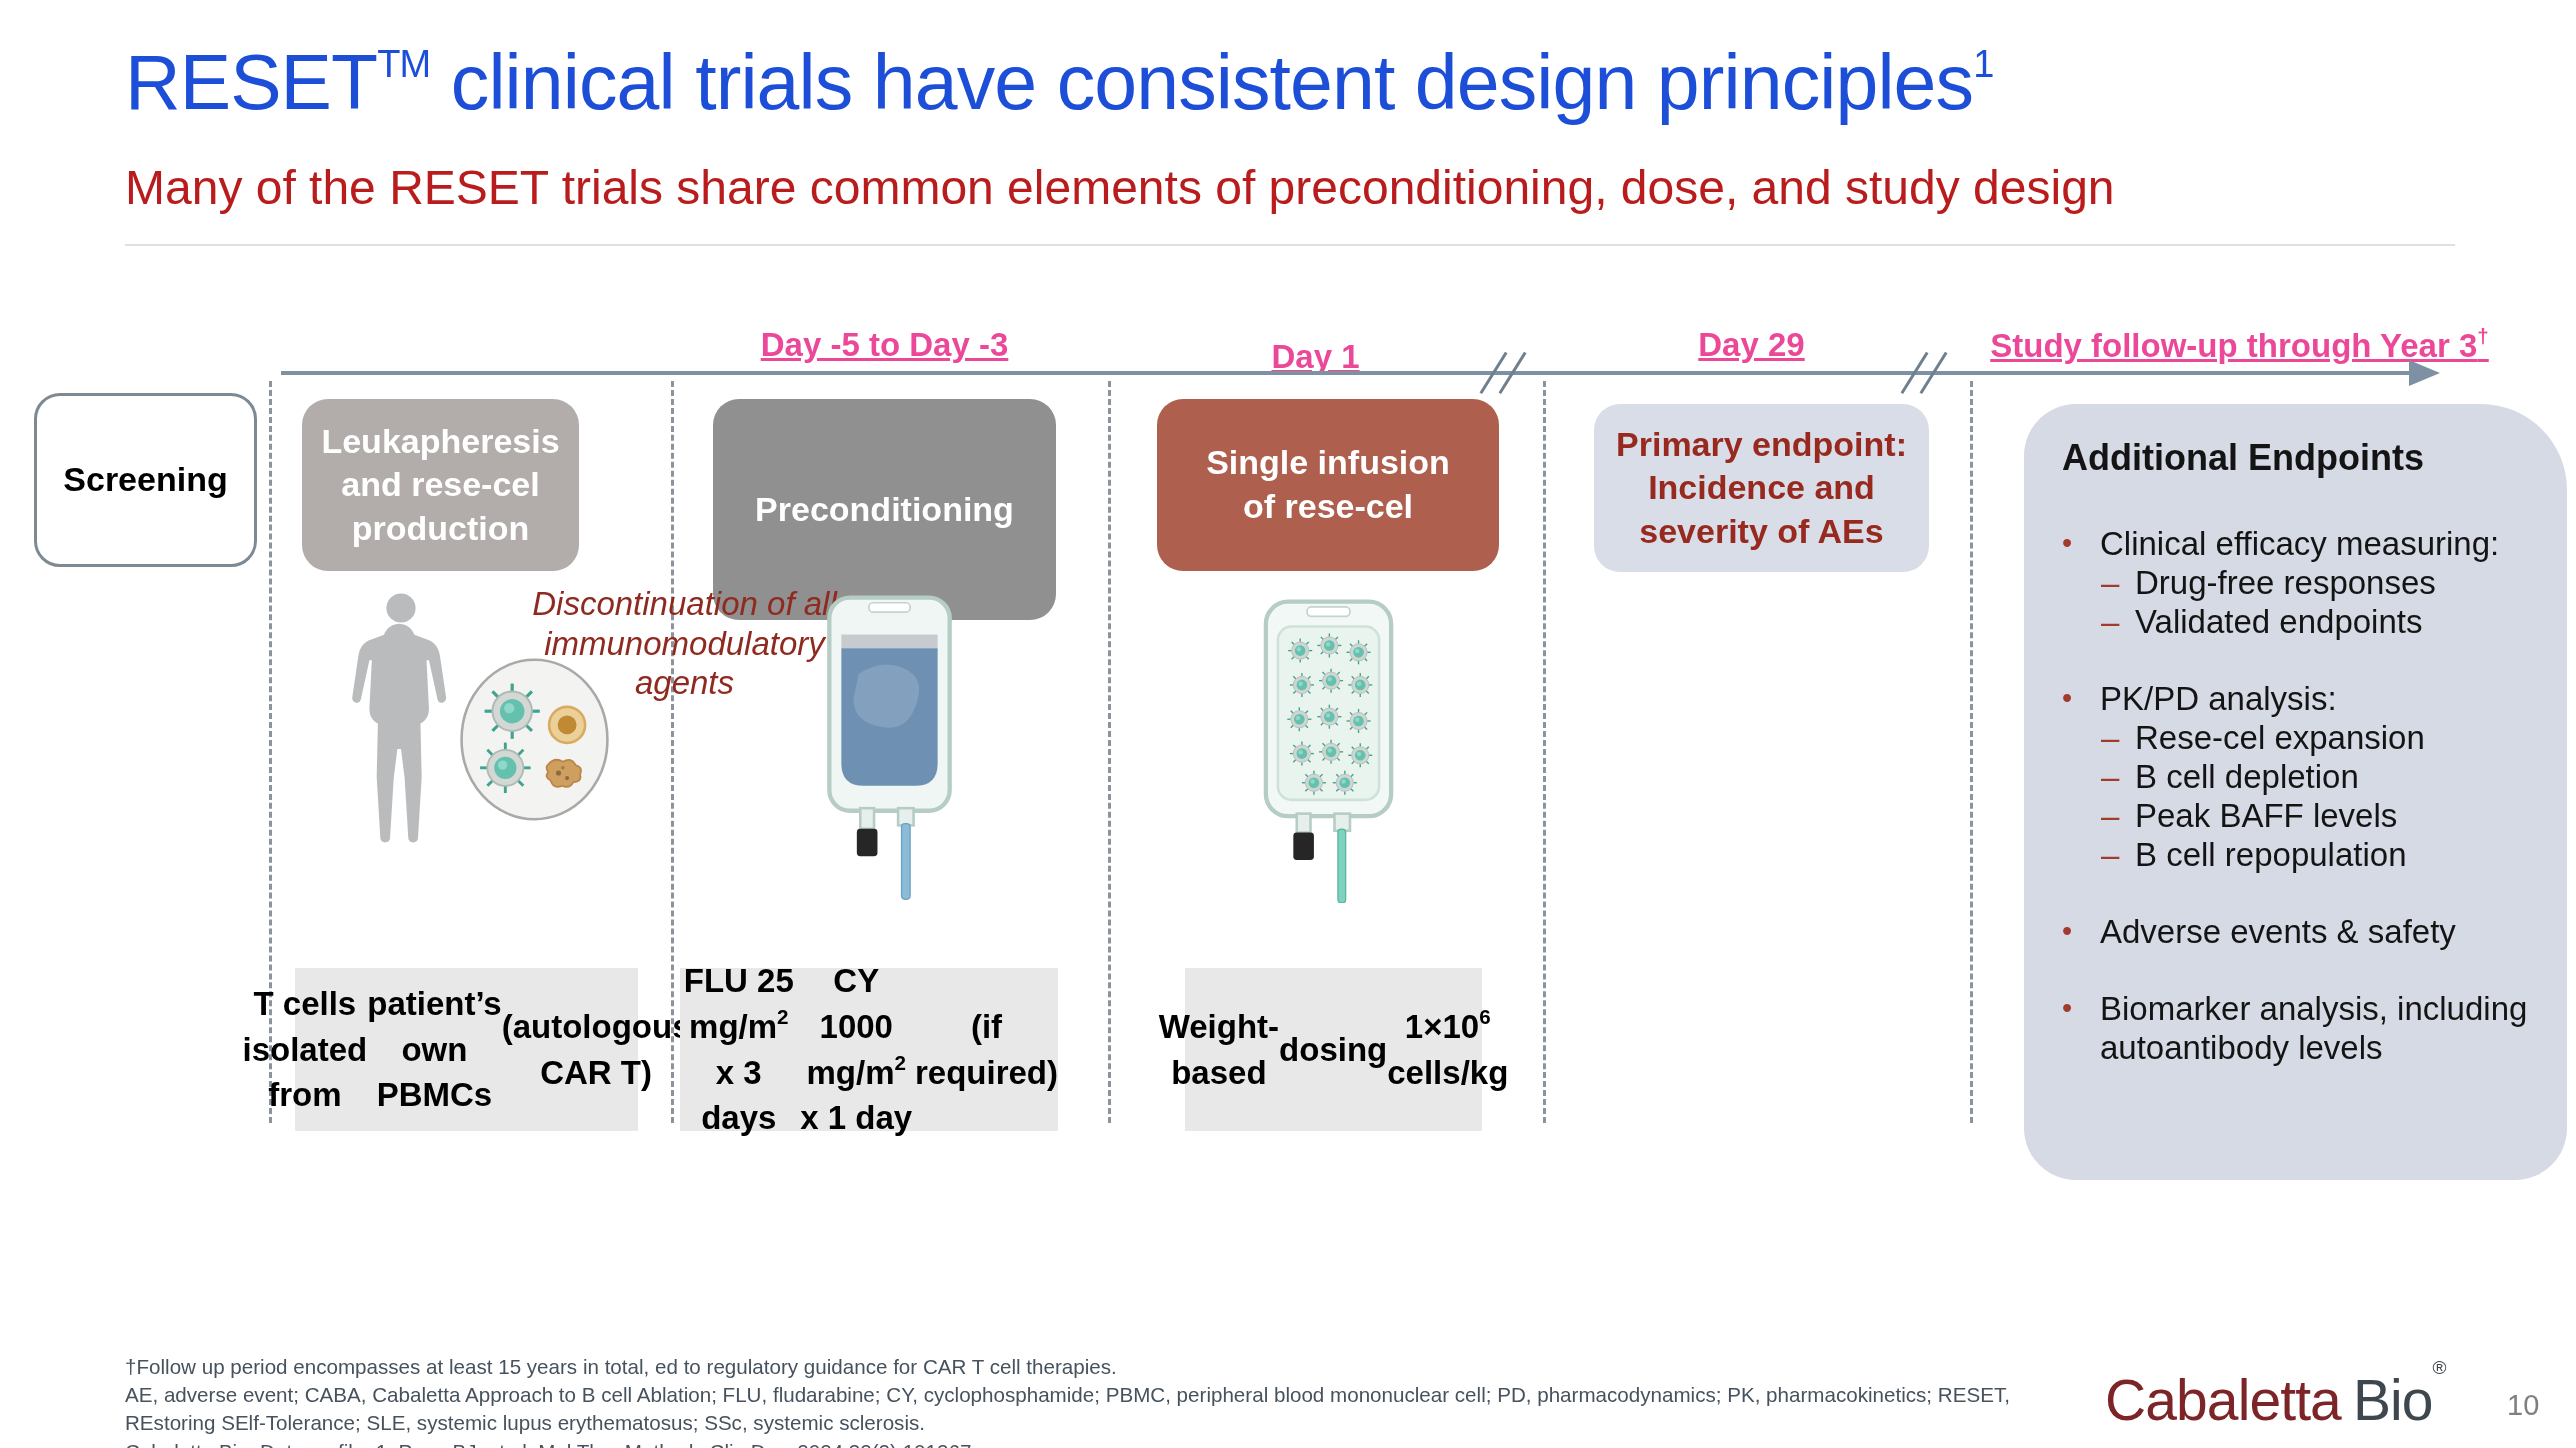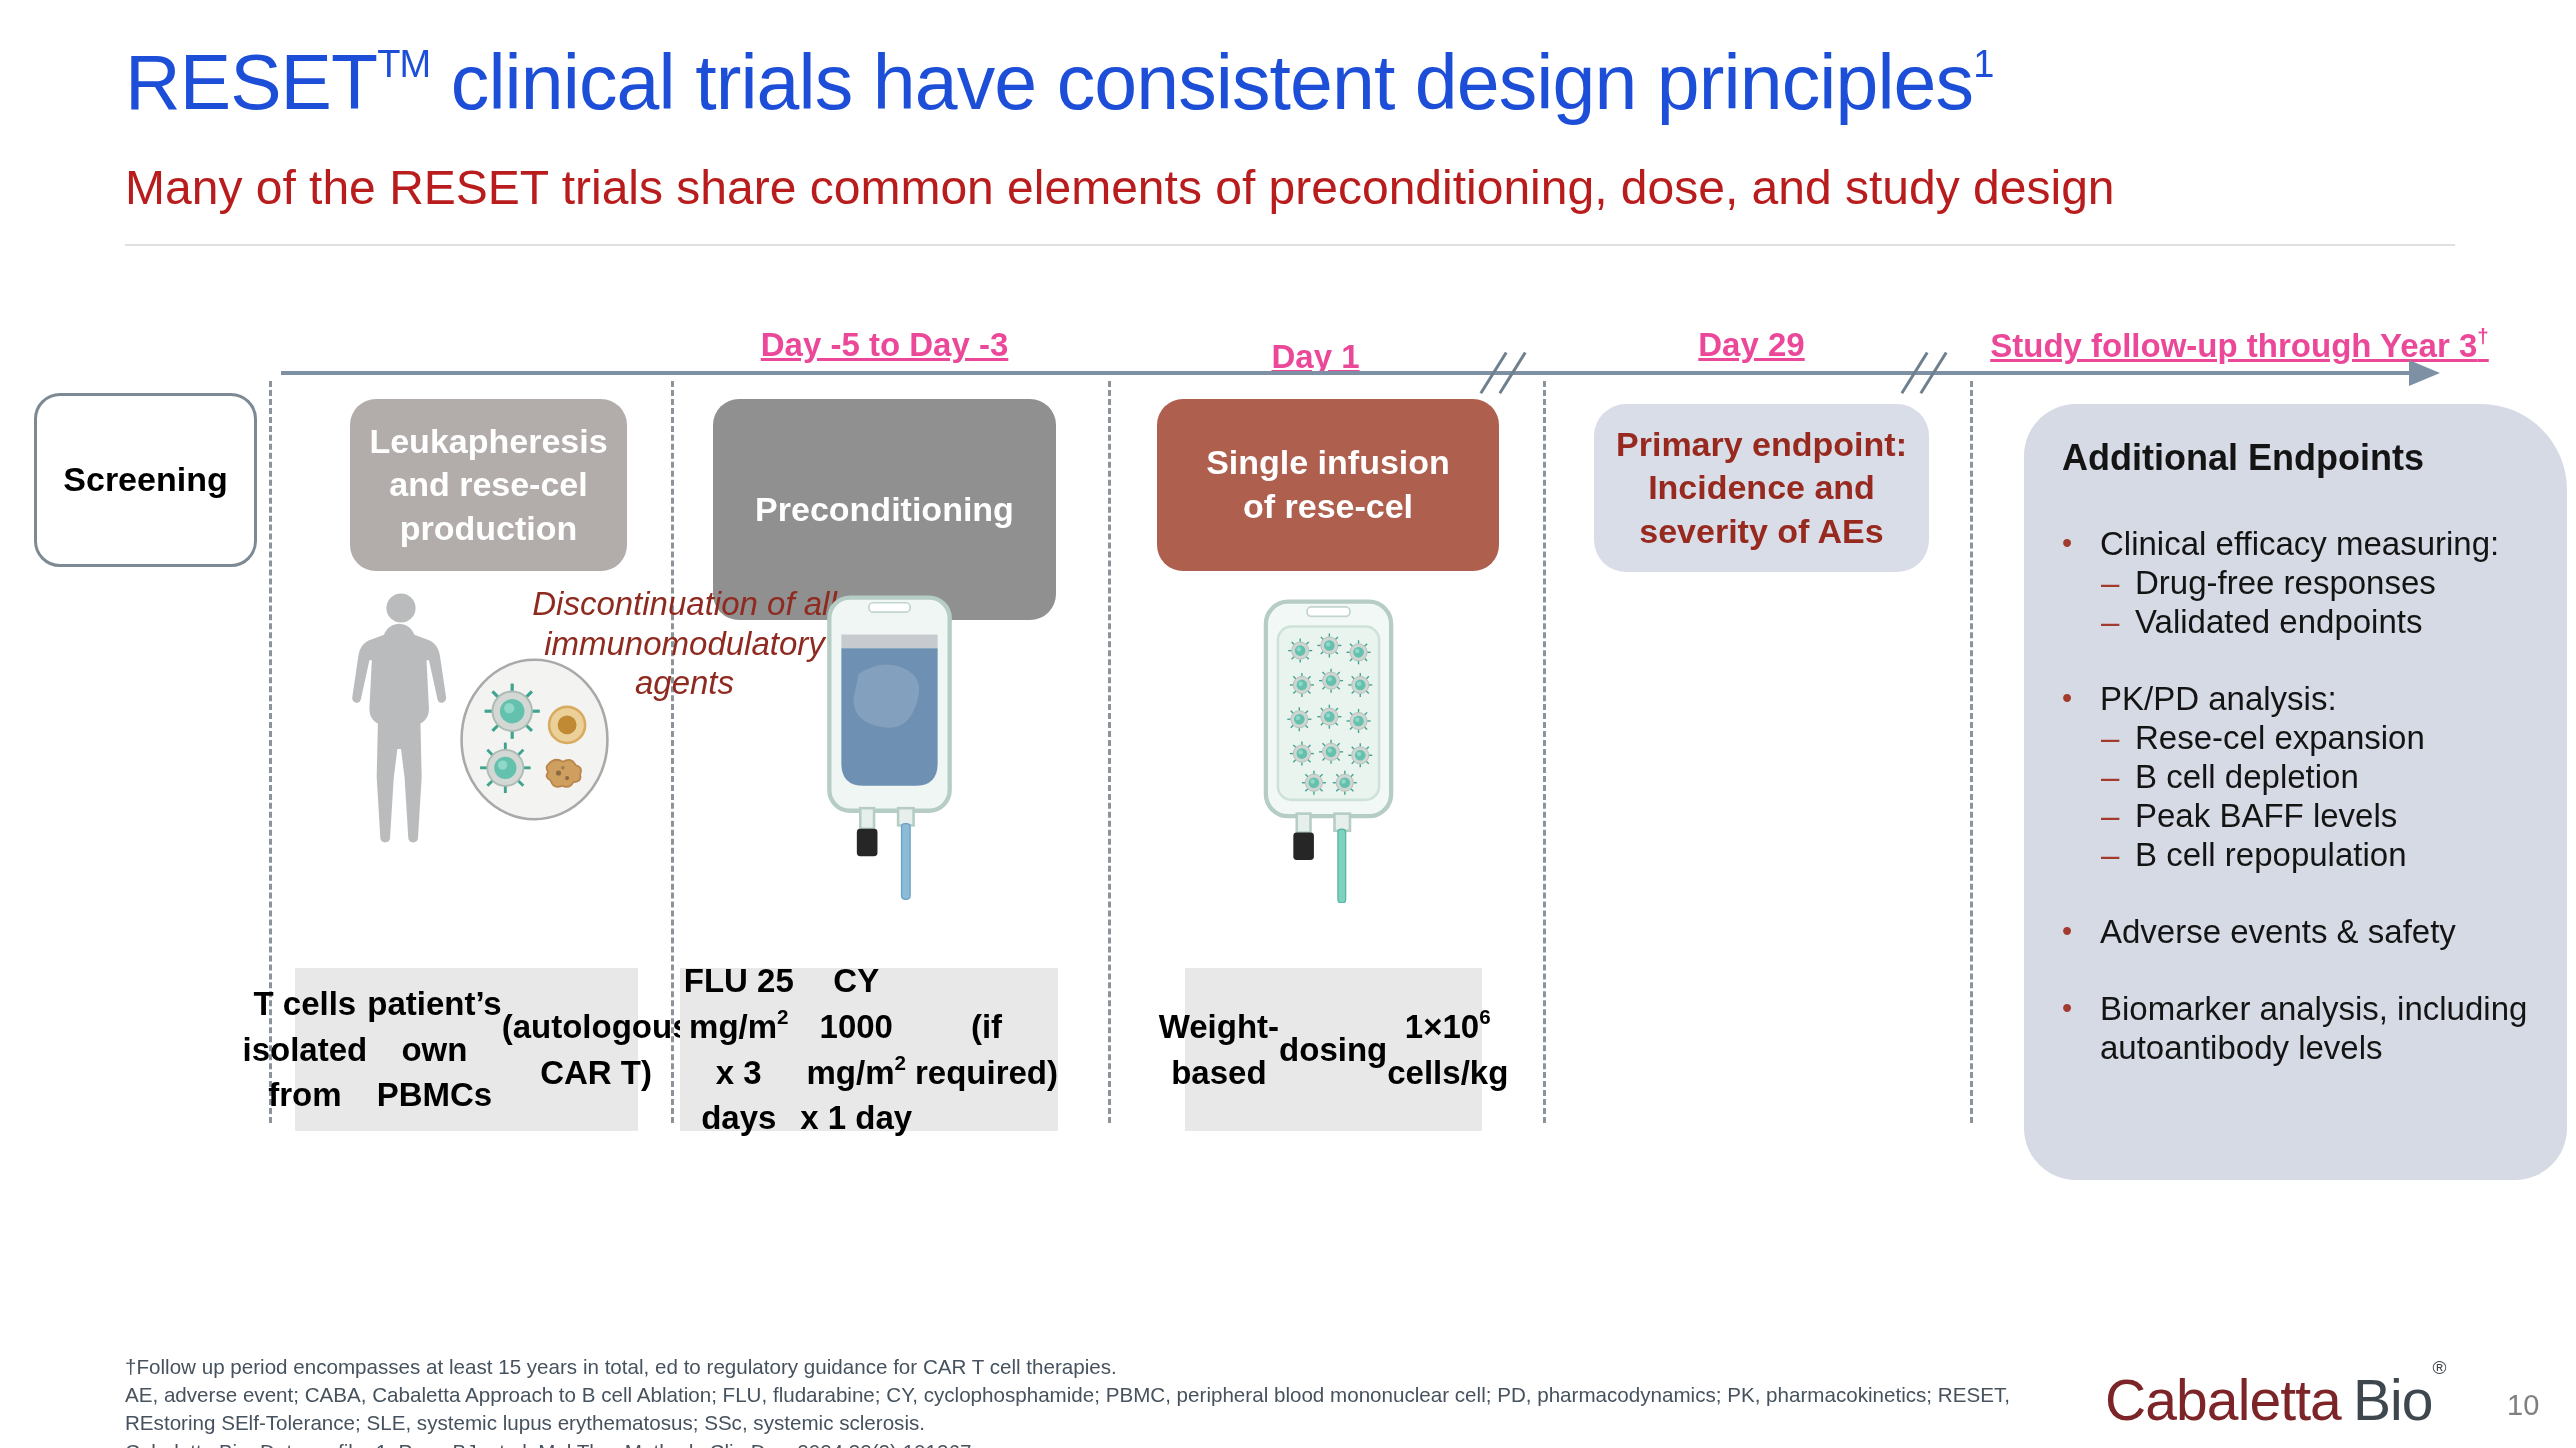--- a/index.html
+++ b/index.html
@@ -21,24 +21,24 @@
            border-top:13.7px solid transparent;border-bottom:13.7px solid transparent;}
   .tl-break{top:349px;width:50px;height:48px;}
   .tl-break i{position:absolute;top:0;width:3.4px;height:48px;background:#6e7f8d;transform:rotate(32deg);}
   .tl-break i:first-child{left:10.3px;} .tl-break i:last-child{left:29px;}
   .vsep{top:381px;height:742px;width:0;border-left:3.4px dashed #8b949c;}
 
   
   .stage{display:flex;align-items:center;justify-content:center;text-align:center;
          font-weight:bold;font-size:34px;line-height:1.28;border-radius:26px;}
   .st-screen{left:34px;top:393px;width:217px;height:168px;background:#fff;border:3.4px solid #7d8a94;color:#000;}
-  .st-leuka{left:302px;top:399px;width:277px;height:172px;background:#B2ADAB;color:#fff;padding:0 26px;box-sizing:border-box;margin-left:48px;}
+  .st-leuka{left:302px;top:399px;width:277px;height:172px;background:#B2ADAB;color:#fff;padding:0 26px;box-sizing:border-box;}
   .st-precon{left:713px;top:399px;width:343px;height:221px;background:#909090;color:#fff;}
   .st-infus{left:1157px;top:399px;width:342px;height:172px;background:#AE5F4E;color:#fff;padding:0 38px;box-sizing:border-box;}
-  .st-endpt{left:1594px;top:404px;width:335px;height:168px;background:#D8DDE7;color:#97291F;padding:0 22px;box-sizing:border-box;border-radius:32px;}
+  .st-endpt{left:1594px;top:404px;width:335px;height:168px;background:#D8DDE7;color:#97291F;padding:0 22px;box-sizing:border-box;}
 
   
   .panel{left:2024px;top:404px;width:543px;height:776px;background:#D5DAE4;
          border-radius:52px 86px 52px 52px;box-sizing:border-box;padding:33px 38px;color:#141414;}
   .panel-title{font-size:36px;font-weight:bold;margin:0 0 45px 0;}
   .ep-group{margin-bottom:38px;}
   .ep-item{display:flex;font-size:33px;line-height:39px;}
   .ep-bullet{flex:0 0 38px;color:#A23A2E;font-size:29px;}
   .ep-sub{display:flex;font-size:33px;line-height:39px;margin-left:39px;}
   .ep-dash{flex:0 0 34px;color:#A23A2E;}

